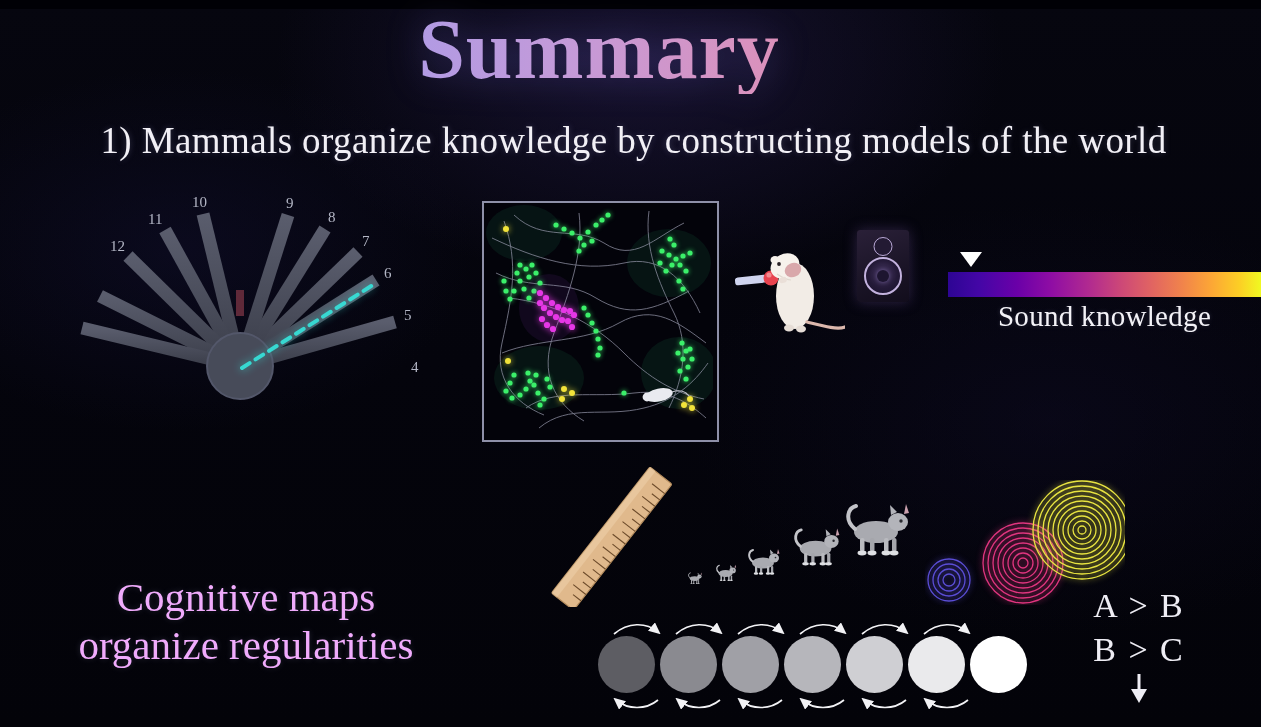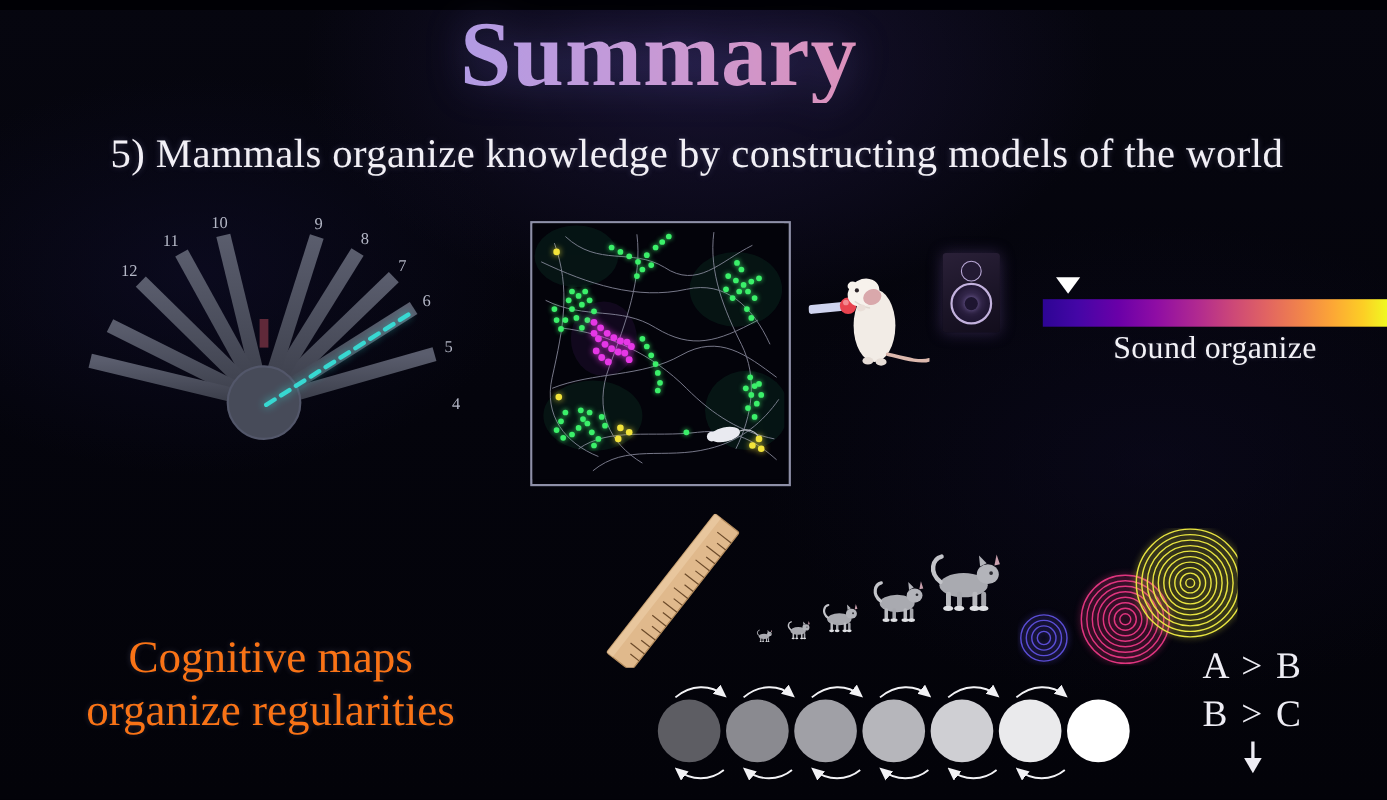--- a/index.html
+++ b/index.html
@@ -128,21 +128,21 @@
     position: absolute; left: 0; top: 48px;
     width: 313px; text-align: center;
     color: #f3f2f7; font-size: 29px; letter-spacing: 0.3px;
     text-shadow: 0 0 5px rgba(190,190,230,0.2);
   }
 
   
   #cogtext {
     position: absolute; left: 36px; top: 573px;
     width: 420px; text-align: center;
-    color: #f97316; font-size: 41px; line-height: 1.18;
+    color: #f0abfc; font-size: 41px; line-height: 1.18;
     text-shadow: 0 0 6px rgba(190,190,235,0.2);
   }
 
   
   #ruler { position: absolute; left: 533px; top: 467px; width: 160px; height: 140px; }
 
   
   #cats { position: absolute; left: 686px; top: 500px; width: 230px; height: 105px; }
 
   
@@ -166,21 +166,21 @@
 </head>
 <body>
 
 <div id="slide">
 
   <div id="bgglow"></div>
   <div id="topbar"></div>
 
   <div id="title">Summary</div>
 
-  <div id="point1">5) Mammals organize knowledge by constructing models of the world</div>
+  <div id="point1">1) Mammals organize knowledge by constructing models of the world</div>
 
   <div id="maze">
     <svg width="380" height="290" viewBox="0 0 380 290">
       <defs>
         <linearGradient id="armg" x1="0" y1="0" x2="0" y2="1">
           <stop offset="0%" stop-color="#5a5d6d"></stop>
           <stop offset="55%" stop-color="#494c5a"></stop>
           <stop offset="100%" stop-color="#3a3d49"></stop>
         </linearGradient>
       </defs>
@@ -398,21 +398,21 @@
   </div>
 
   <div id="speaker">
     <div class="tweeter"></div>
     <div class="woofer"></div>
   </div>
 
   <div id="freqwrap">
     <div id="freqmarker"></div>
     <div id="freqbar"></div>
-    <div id="freqlabel">Sound organize</div>
+    <div id="freqlabel">Sound knowledge</div>
   </div>
 
   <div id="cogtext">
       <div>Cognitive maps</div>
       <div>organize regularities</div>
     </div>
 
   <div id="ruler">
     <svg width="160" height="140" viewBox="0 0 160 140">
       <g transform="rotate(38 80 70)">

